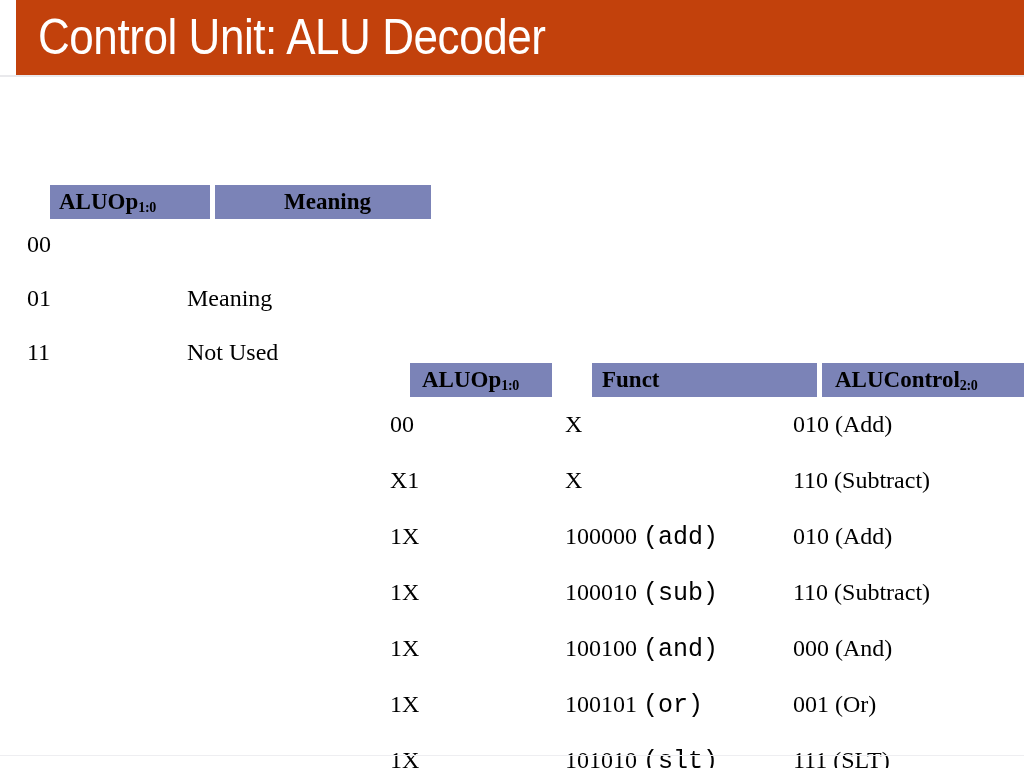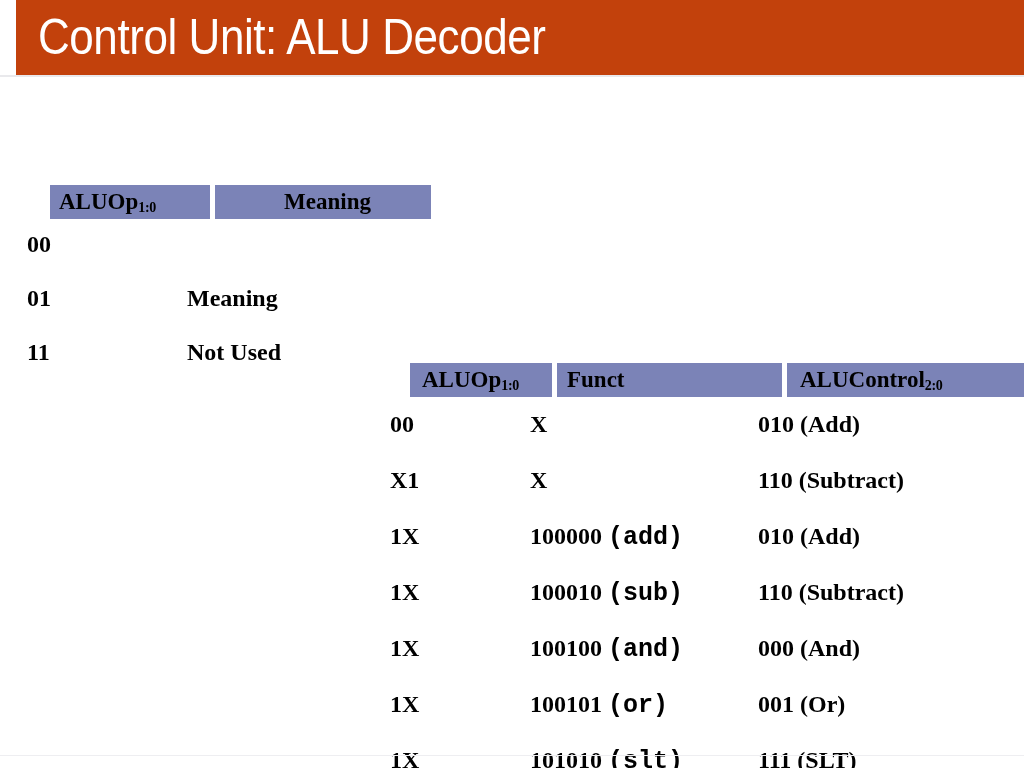--- a/index.html
+++ b/index.html
@@ -86,21 +86,20 @@
   .body-row {
     display: flex;
     align-items: flex-start;
   }
   .cell {
     font-size: 24px;
     line-height: 30px;
     white-space: nowrap;
     box-sizing: border-box;
     overflow: hidden;
-    font-weight: bold;
   }
   .mono {
     font-family: "Liberation Mono", "DejaVu Sans Mono", monospace;
     font-size: 25px;
   }
 
   
   #table-aluop-meaning {
     left: 18px;
     top: 185px;
@@ -108,21 +107,21 @@
   #table-aluop-meaning .col-1 { width: 160px; padding-left: 9px; }
   #table-aluop-meaning .col-2 { width: 216px; padding-left: 9px; justify-content: center; }
   #table-aluop-meaning .body-row { height: 44px; padding-top: 10px; }
 
   
   #table-alu-control {
     left: 378px;
     top: 363px;
   }
   #table-alu-control .col-1 { width: 142px; padding-left: 12px; }
-  #table-alu-control .col-2 { width: 225px; padding-left: 10px; }
+  #table-alu-control .col-2 { width: 225px; padding-left: 10px; margin-left: 35px; }
   #table-alu-control .col-3 { width: 272px; padding-left: 13px; }
   #table-alu-control .body-row { height: 44px; padding-top: 12px; }
 
   #bottom-rule {
     position: absolute;
     left: 0;
     top: 755px;
     width: 1024px;
     height: 1px;
     background: #eeeef1;

